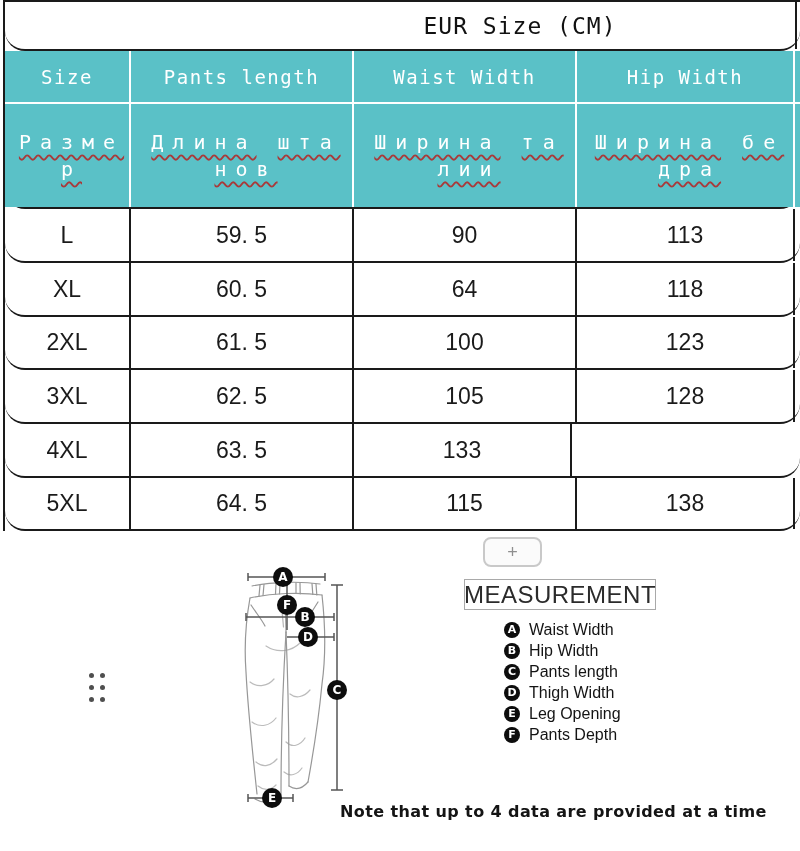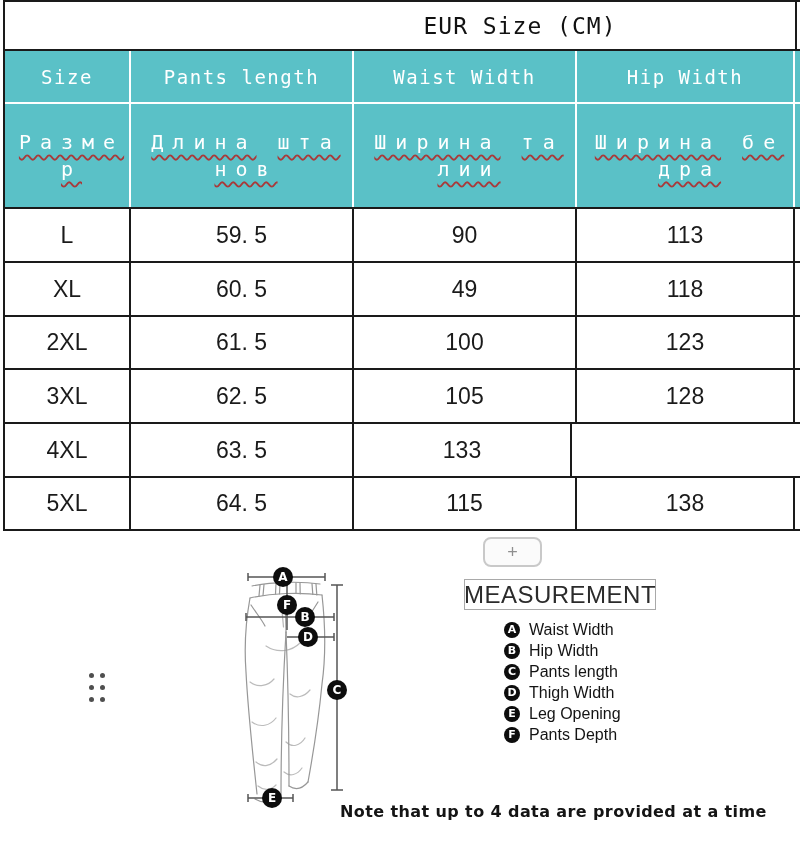--- a/index.html
+++ b/index.html
@@ -10,21 +10,21 @@
   html,body{margin:0;padding:0;background:#fff;}
   .screen{
     position:relative;width:800px;height:851px;background:#fff;overflow:hidden;
     font-family:"Liberation Sans",sans-serif;color:#1a1a1a;
   }
   
   .size-table{
     position:absolute;left:3px;top:0;width:797px;box-sizing:border-box;
     border-left:2px solid var(--border);border-top:2px solid var(--border);
   }
-  .t-row{display:flex;box-sizing:border-box;}
+  .t-row{display:flex;box-sizing:border-box;border-radius:20px;}
   .t-row>div{box-sizing:border-box;display:flex;align-items:center;justify-content:center;}
   .c1{width:126px;}.c2{width:223px;}.c3{width:223px;}.c4{width:218px;}
   .sliver{flex:1;}
   
   .row-title{height:49px;border-bottom:2px solid var(--border);}
   .row-title .titlecell{width:790px;justify-content:center;padding-left:240px;
     font-family:"DejaVu Sans Mono",monospace;font-size:23px;letter-spacing:1px;color:#111;}
   .row-title .sliver{border-left:2px solid var(--border);}
   
   .row-hen{height:53px;background:var(--teal);border-bottom:2px solid #fff;}
@@ -128,21 +128,21 @@
     <div class="t-row row-data h54">
       <div class="c1">L</div>
       <div class="c2">59. 5</div>
       <div class="c3">90</div>
       <div class="c4">113</div>
       <div class="sliver"></div>
     </div>
     <div class="t-row row-data h54">
       <div class="c1">XL</div>
       <div class="c2">60. 5</div>
-      <div class="c3">49</div>
+      <div class="c3">64</div>
       <div class="c4">118</div>
       <div class="sliver"></div>
     </div>
     <div class="t-row row-data h53">
       <div class="c1">2XL</div>
       <div class="c2">61. 5</div>
       <div class="c3">100</div>
       <div class="c4">123</div>
       <div class="sliver"></div>
     </div>

